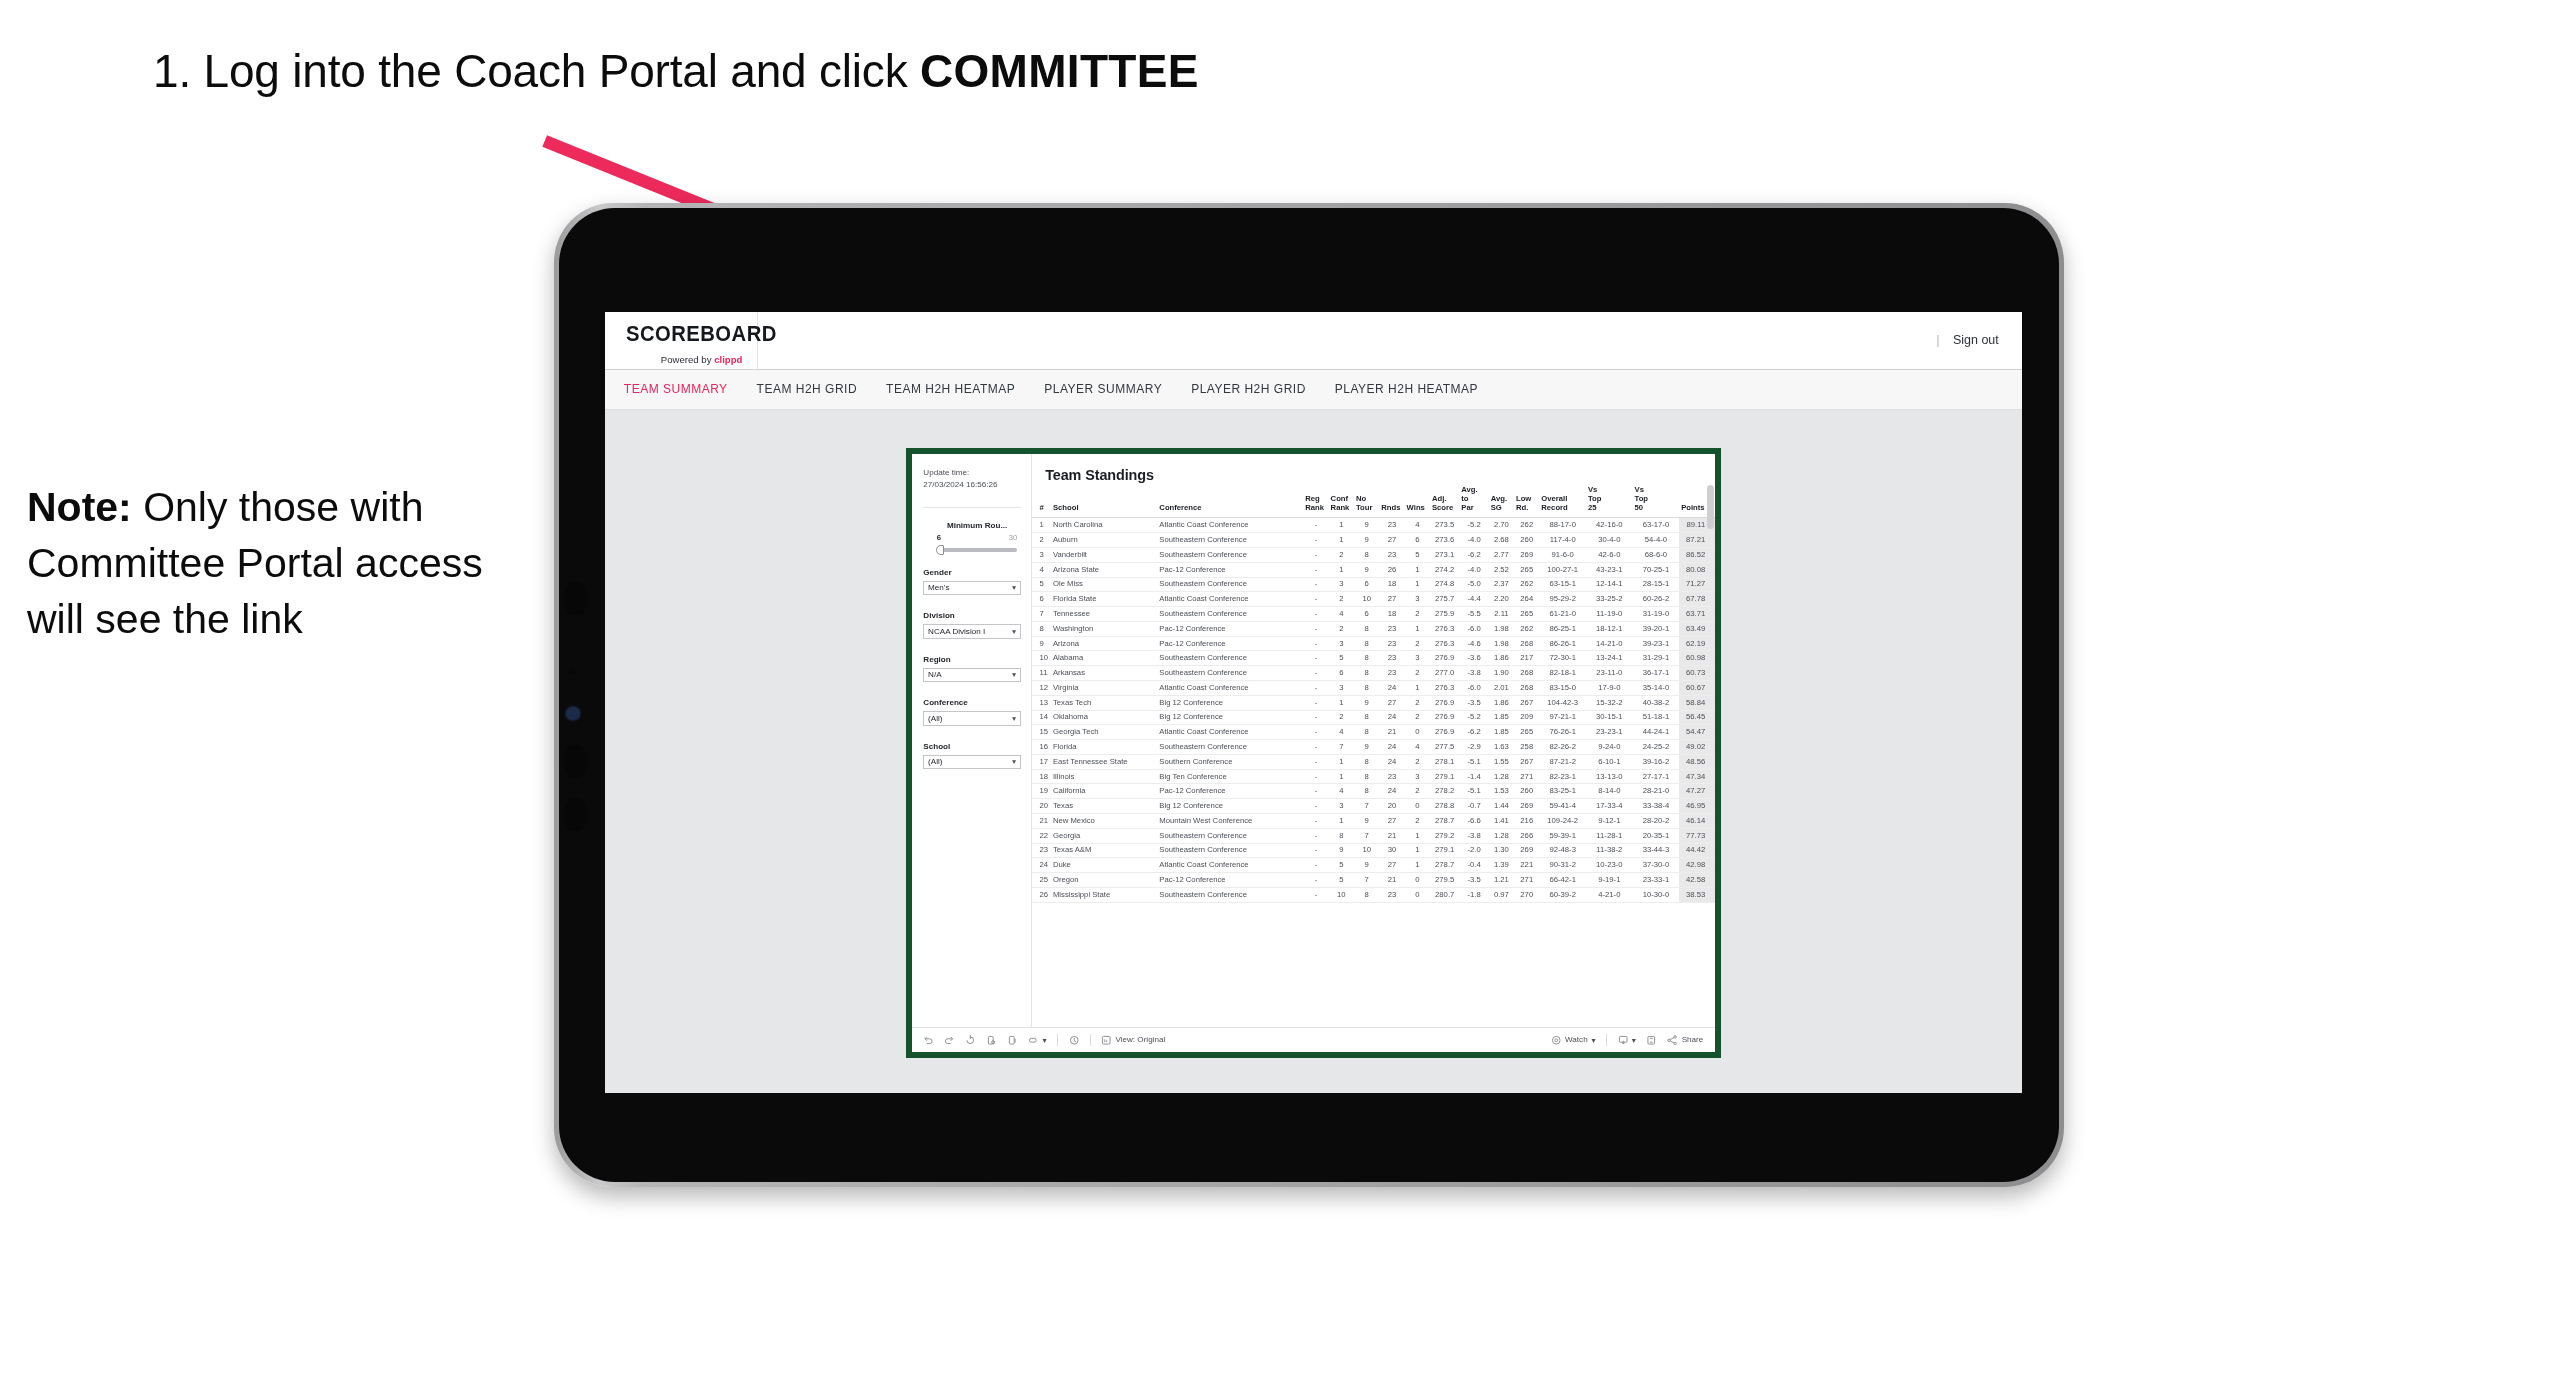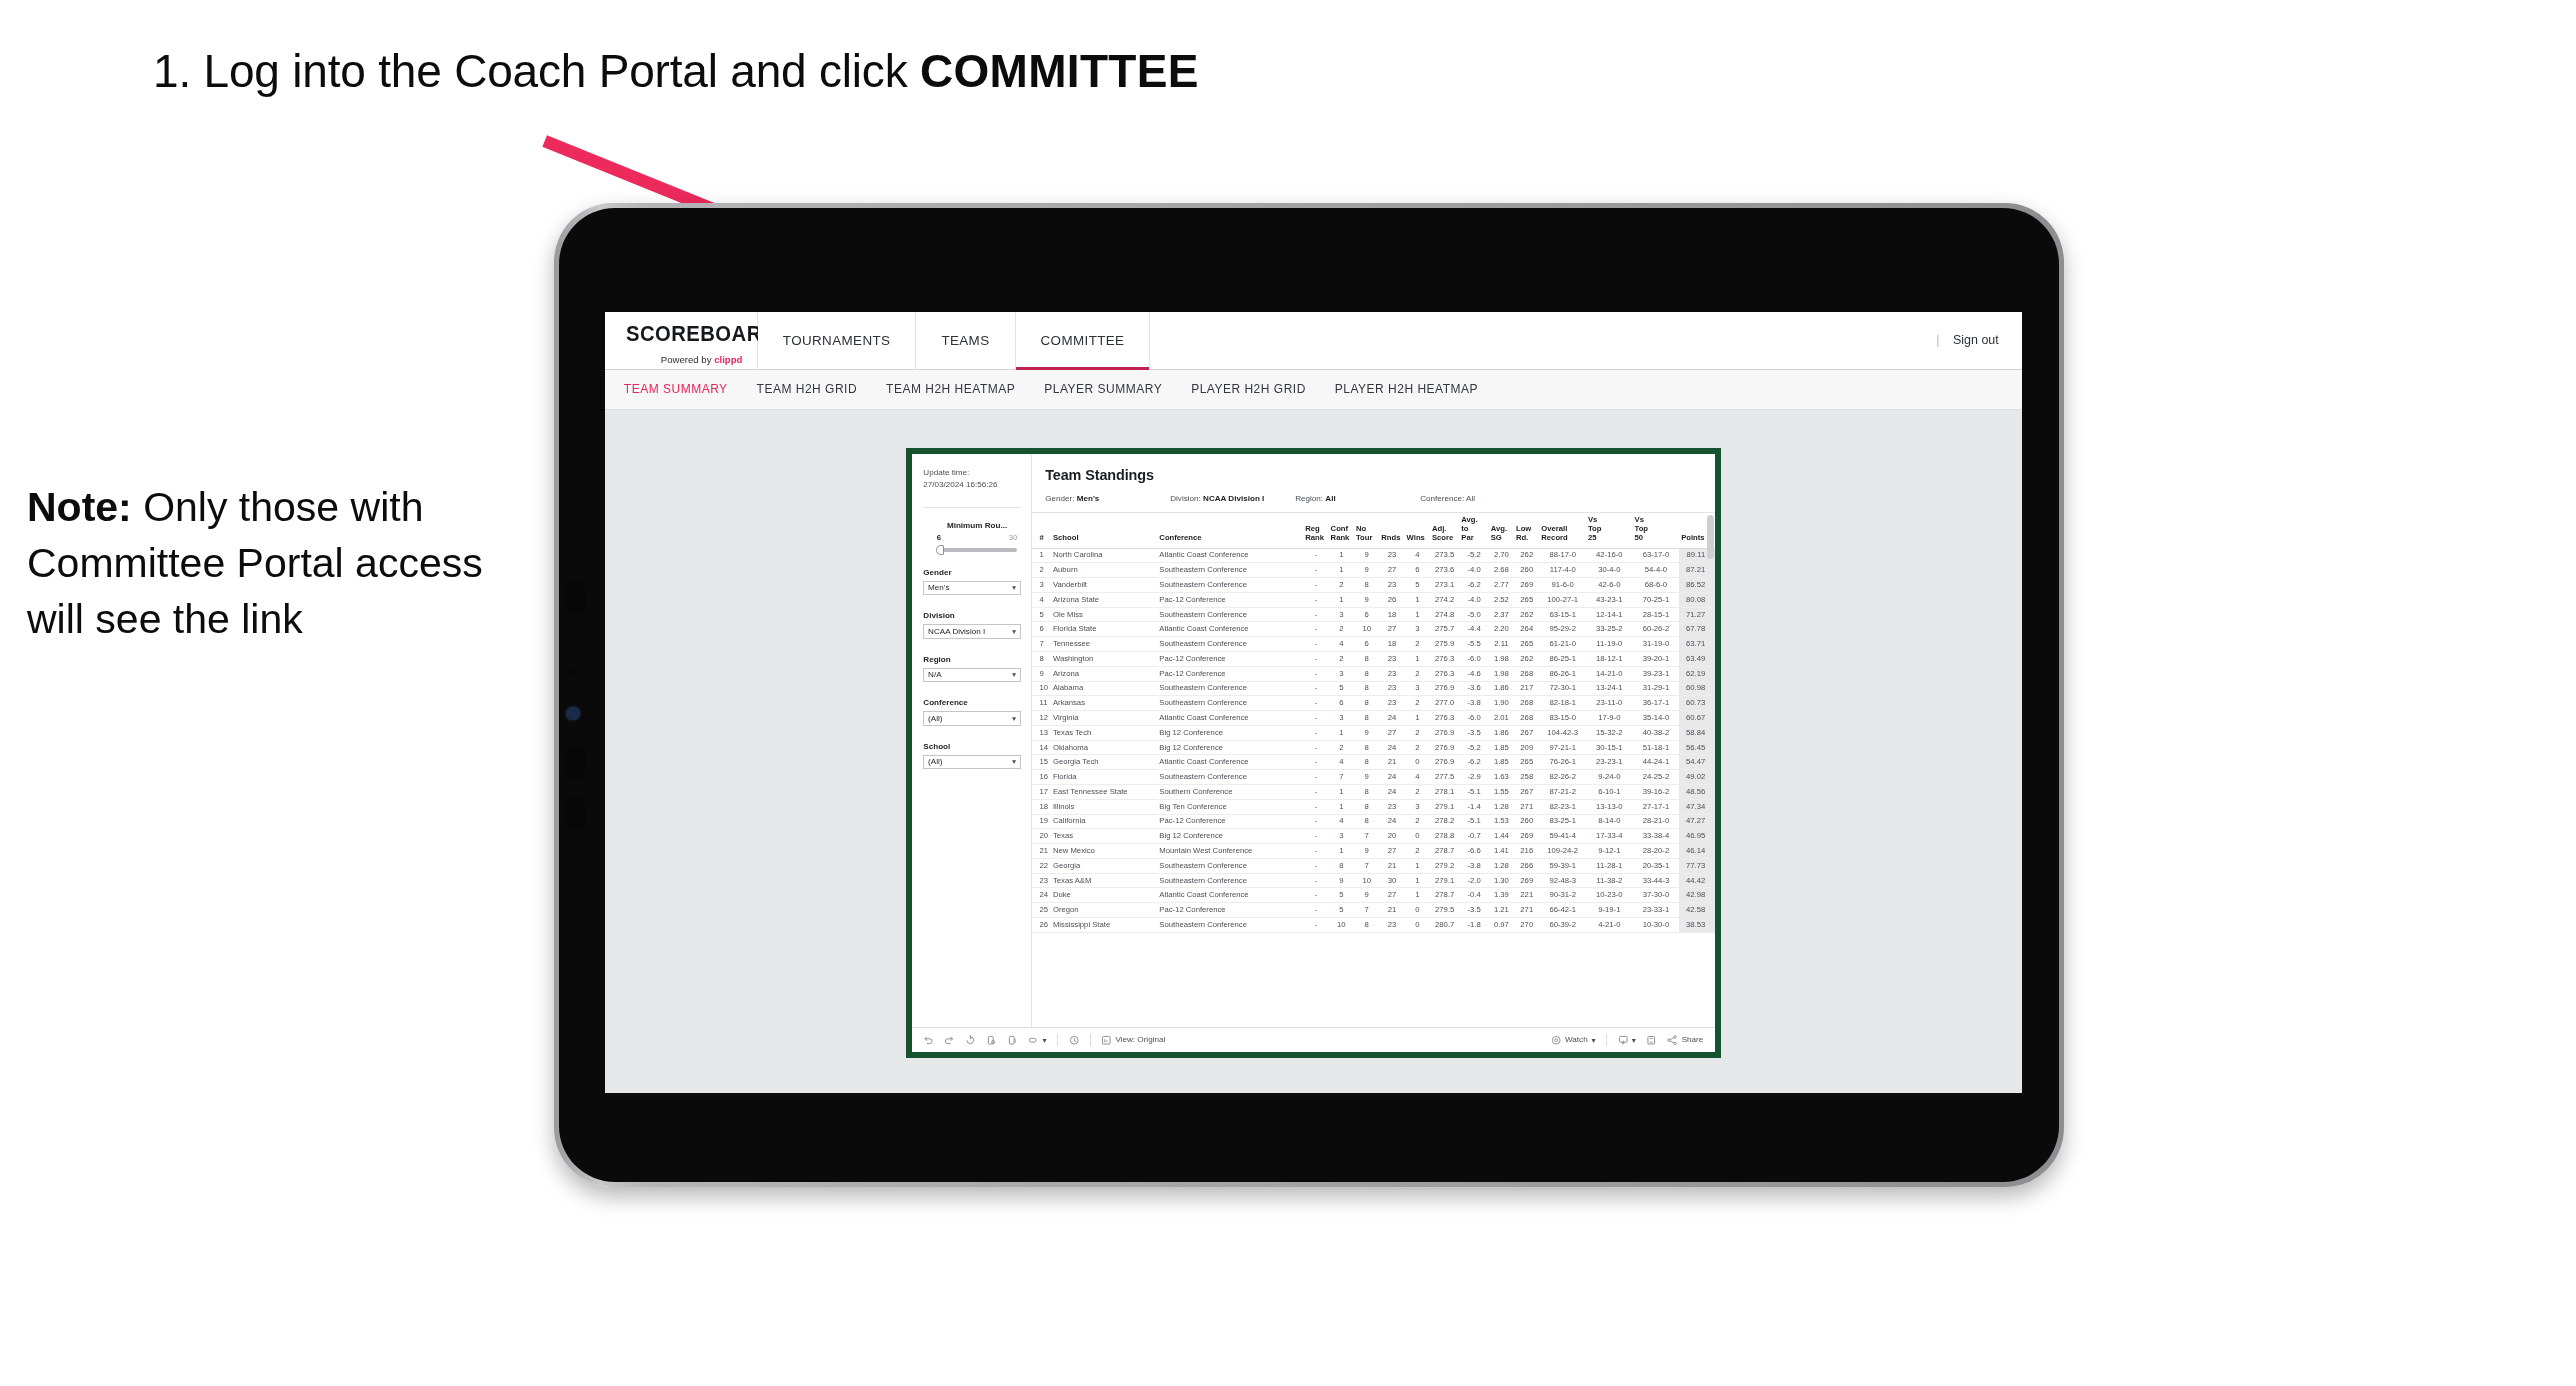--- a/index.html
+++ b/index.html
@@ -322,25 +322,20 @@
       <span class="tablet-btn b4"></span>
       <span class="tablet-btn b5"></span>
 
       <div class="viewport">
 
         <div class="topnav">
           <div class="brand">
             <div class="brand-word">SCOREBOARD</div>
             <div class="brand-sub"><span>Powered by </span><span class="clippd">clippd</span></div>
           </div>
-          <div class="topnav-items">
-            <div class="topnav-item">TOURNAMENTS</div>
-            <div class="topnav-item">TEAMS</div>
-            <div class="topnav-item active">COMMITTEE</div>
-          </div>
           <div class="topnav-right">
             <span class="topnav-sep">|</span>
             <span class="signout">Sign out</span>
           </div>
         </div>
 
         <div class="subnav">
           <div class="subnav-item active">TEAM SUMMARY</div>
           <div class="subnav-item">TEAM H2H GRID</div>
           <div class="subnav-item">TEAM H2H HEATMAP</div>
@@ -407,26 +402,20 @@
                   <div class="filter-title">School</div>
                   <div class="dropdown">
                     <span class="val">(All)</span>
                     <span class="caret">▼</span>
                   </div>
                 </div>
               </div>
 
               <div class="main">
                 <div class="dash-title">Team Standings</div>
-                <div class="dash-meta">
-                  <div class="m"><span>Gender:</span> <b>Men's</b></div>
-                  <div class="m"><span>Division:</span> <b>NCAA Division I</b></div>
-                  <div class="m"><span>Region:</span> <b>All</b></div>
-                  <div class="m"><span>Conference:</span> <span>All</span></div>
-                </div>
 
                 <div class="table-scroll">
                   <table class="standings">
                     <thead>
                       <tr id="hdr-row">
                           <th class="c-rank">#</th>
                           <th class="c-school">School</th>
                           <th class="c-conf">Conference</th>
                           <th class="c-num">Reg<br>Rank</th>
                           <th class="c-num">Conf<br>Rank</th>

